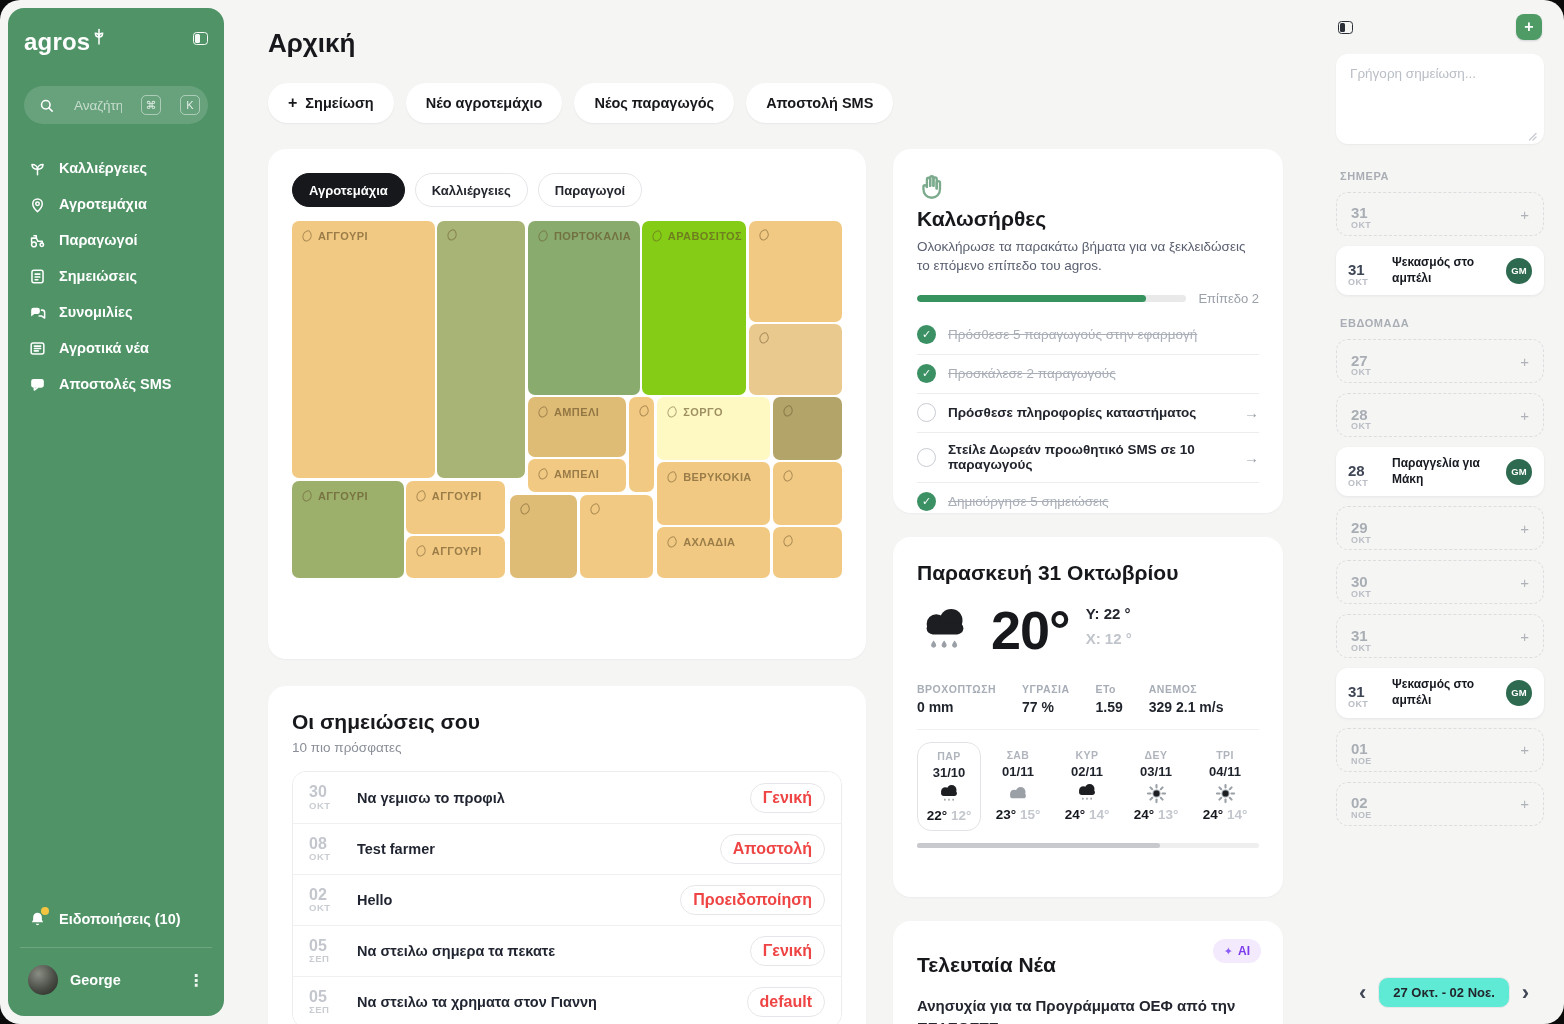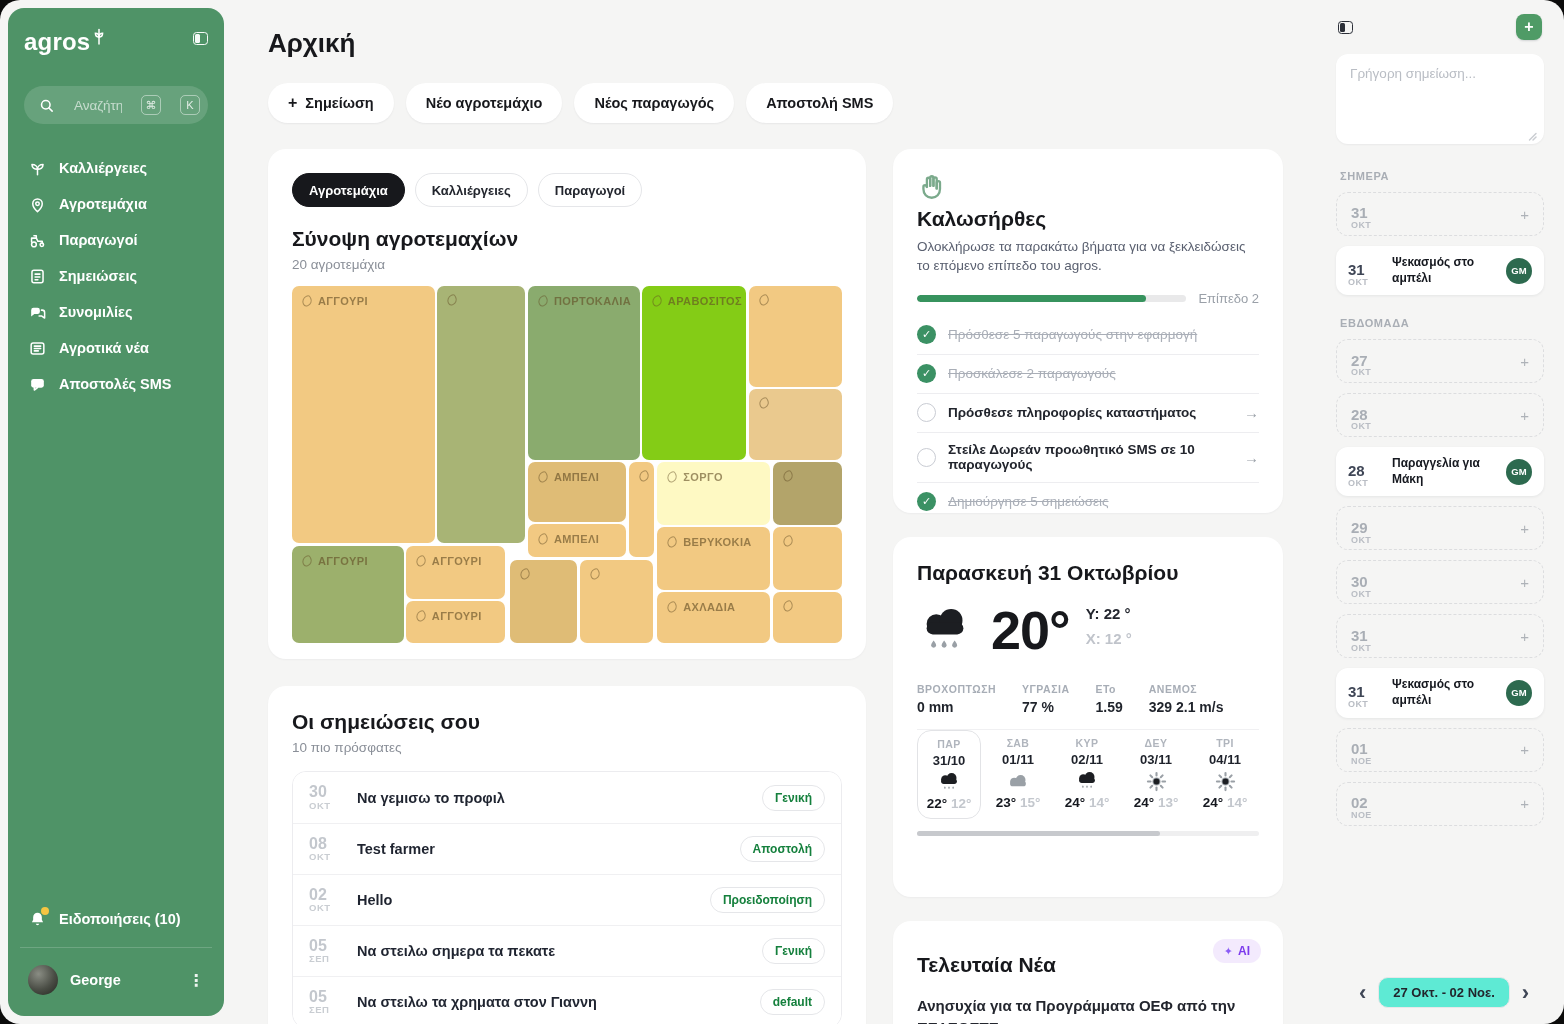--- a/index.html
+++ b/index.html
@@ -74,21 +74,21 @@
   .tm-icon{width:10px;height:10px;border:1.6px solid rgba(99,78,37,.5);border-radius:65% 35% 60% 40%;transform:rotate(-25deg);flex:0 0 auto;}
 
   
   .notes-list{margin-top:16px;border:1px solid var(--line);border-radius:14px;overflow:hidden;}
   .note-row{display:flex;align-items:center;padding:9px 16px;height:51px;background:#fff;}
   .note-row + .note-row{border-top:1px solid #F0F0F2;}
   .nd{width:42px;flex:0 0 auto;display:flex;flex-direction:column;line-height:1.05;}
   .nd .d{font-size:16px;font-weight:bold;color:#C3C7CD;}
   .nd .m{font-size:9.5px;font-weight:bold;color:#C9CDD2;letter-spacing:.5px;}
   .note-title{font-size:14.5px;font-weight:600;color:#1F2430;margin-left:6px;}
-  .note-tag{margin-left:auto;border:1px solid var(--pill-border);border-radius:999px;padding:5px 12px;font-size:12px;font-weight:600;color:#15803d;background:#fff;}
+  .note-tag{margin-left:auto;border:1px solid var(--pill-border);border-radius:999px;padding:5px 12px;font-size:16px;font-weight:600;color:#ef4444;background:#fff;}
 
   
   .wave{width:28px;height:28px;display:block;}
   .welcome-title{margin-top:6px;font-size:21px;font-weight:bold;color:var(--ink);}
   .welcome-desc{margin-top:7px;font-size:13.5px;line-height:1.4;color:#5A6070;max-width:330px;}
   .progress-row{margin-top:15px;display:flex;align-items:center;gap:12px;}
   .progress-track{flex:1;height:7px;border-radius:99px;background:#E9E9EA;overflow:hidden;}
   .progress-fill{height:100%;border-radius:99px;background:var(--green-accent);}
   .level{font-size:13px;color:#9AA0A8;white-space:nowrap;}
   .checklist{margin-top:10px;}
@@ -103,21 +103,21 @@
 
   
   .weather-main{margin-top:14px;display:flex;align-items:center;}
   .temp-big{font-size:54px;font-weight:bold;color:var(--ink);letter-spacing:-1px;margin-left:18px;}
   .hl{margin-left:16px;display:flex;flex-direction:column;gap:8px;margin-top:-8px;}
   .hl .hi{font-size:15px;font-weight:bold;color:#23262E;}
   .hl .lo{font-size:15px;font-weight:bold;color:#C0C4CB;}
   .wstats{margin-top:22px;display:flex;gap:26px;}
   .wstat .sl{font-size:10.5px;letter-spacing:.5px;color:#A7ADB6;font-weight:600;}
   .wstat .sv{margin-top:4px;font-size:14px;font-weight:bold;color:#1F232B;}
-  .forecast{margin-top:14px;border-top:1px solid #F0F0F2;padding-top:0;display:flex;gap:5px;text-align:center;}
+  .forecast{margin-top:14px;border-top:1px solid #F0F0F2;padding-top:12px;display:flex;gap:5px;text-align:center;}
   .fday{width:64px;padding:7px 4px;border-radius:14px;display:flex;flex-direction:column;align-items:center;gap:3px;}
   .fday.selected{border:1px solid #E2E3E6;background:#fff;}
   .fday .dn{font-size:10.5px;font-weight:600;letter-spacing:.4px;color:#B0B5BD;}
   .fday .dt{font-size:13px;font-weight:bold;color:#1E222B;}
   .fday .fic{height:22px;display:flex;align-items:center;}
   .fday .tp{font-size:13.5px;white-space:nowrap;}
   .fday .tp b{color:#15181F;}
   .fday .tp span{color:#C3C7CD;font-weight:bold;}
   .wscroll{margin-top:12px;height:5px;border-radius:99px;background:#EFEFF0;position:relative;}
   .wscroll-thumb{position:absolute;left:0;top:0;height:5px;width:71%;border-radius:99px;background:#C7C9CD;}
@@ -301,24 +301,20 @@
 
     <div class="content">
       <div class="col-left">
 
         <section class="card card-parcels">
           <div class="tabs">
             <button class="tab active">Αγροτεμάχια</button>
             <button class="tab">Καλλιέργειες</button>
             <button class="tab">Παραγωγοί</button>
           </div>
-          <div class="parcels-head">
-            <h2 class="card-title">Σύνοψη αγροτεμαχίων</h2>
-            <div class="card-sub">20 αγροτεμάχια</div>
-          </div>
           <div class="treemap">
               <div class="tm-block" style="left: 0%; top: 0%; width: 26%; height: 72.1%; background: rgb(242, 201, 130);">
                 <div class="tm-label">
                   <span class="tm-icon"></span>
                   <span class="t">ΑΓΓΟΥΡΙ</span>
                 </div>
               </div>
               <div class="tm-block" style="left: 26.4%; top: 0%; width: 16%; height: 72.1%; background: rgb(168, 180, 117);">
                 <div class="tm-label">
                   <span class="tm-icon"></span>

